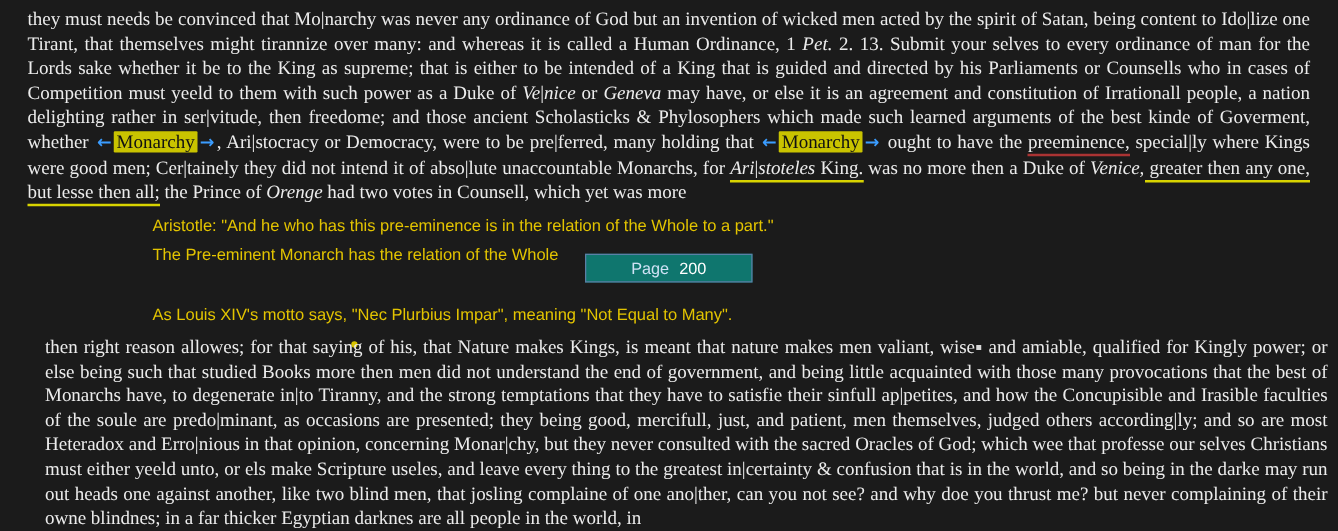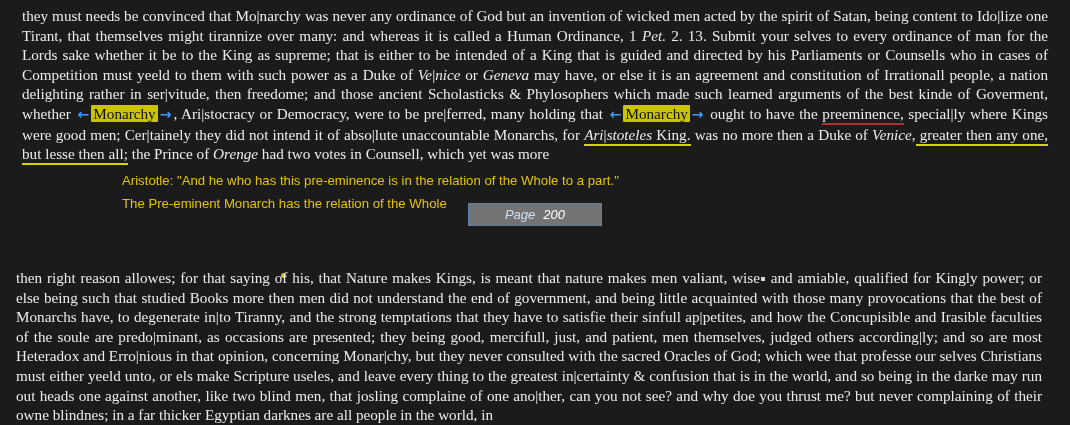--- a/index.html
+++ b/index.html
@@ -28,21 +28,21 @@
     text-align: justify;
   }
   .para-top {
     position: absolute;
     left: 22px;
     top: 6px;
     width: 1026px;
   }
   .para-bottom {
     position: absolute;
-    left: 16px;
+    left: 36px;
     top: 268px;
     width: 1026px;
   }
   i, .it { font-style: italic; }
 
   
   .hl {
     background: #c9c300;
     color: #111;
     padding: 0 2px;
@@ -77,30 +77,29 @@
   .note-2 { left: 122px; top: 195px; }
   .note-3 { left: 122px; top: 225px; }
   .note-4 { left: 122px; top: 243px; }
 
   .page-num-box {
     position: absolute;
     left: 468px;
     top: 203px;
     width: 132px;
     height: 21px;
-    background: #737373;
+    background: #0f766e;
     border: 1px solid #5b7fa6;
     display: flex;
     align-items: center;
     justify-content: center;
     gap: 8px;
     font-family: "Liberation Sans", sans-serif;
     font-size: 13px;
     color: #cfe2f5;
-    font-style: italic;
   }
   .page-num-box .num { color: #ffffff; }
   .dot-marker {
     position: absolute;
     left: 281px;
     top: 273px;
     width: 5px;
     height: 5px;
     border-radius: 50%;
     background: #d8c400;
@@ -128,20 +127,21 @@
     <span>learned arguments of the best kinde of Goverment, whether</span>
     <span class="arrow">←</span><span class="hl">Monarchy</span><span class="arrow">→</span><span>, Ari</span><span>|</span><span>stocracy or Democracy, were to be pre</span><span>|</span><span>ferred, many holding that</span>
     <span class="arrow">←</span><span class="hl">Monarchy</span><span class="arrow">→</span>
     <span>ought to have the </span><span class="ul-r">preeminence,</span><span> special</span><span>|</span><span>ly where Kings were good men; Cer</span><span>|</span><span>tainely they did not intend it of abso</span><span>|</span><span>lute unaccountable</span>
     <span>Monarchs, for </span><span class="ul-y"><i>Ari</i><span>|</span><i>stoteles</i><span> King.</span></span><span> was no more then a Duke of </span><i>Venice,</i><span class="ul-y"> greater then any one, but lesse then all;</span><span> the Prince of </span><i>Orenge</i><span> had two votes in Counsell,</span>
     <span>which yet was more</span>
   </div>
 
   <div class="note note-1">Aristotle: "And he who has this pre-eminence is in the relation of the Whole to a part."</div>
   <div class="note note-2">The Pre-eminent Monarch has the relation of the Whole</div>
+  <div class="note note-4">As Louis XIV's motto says, "Nec Plurbius Impar", meaning "Not Equal to Many".</div>
 
   <div class="page-num-box">
     <span>Page</span>
     <span class="num">200</span>
   </div>
 
   <div class="dot-marker"></div>
 
   <div class="para para-bottom">
     <span>then right reason allowes; for that saying</span><span> of his, that Nature makes Kings, is meant that nature makes men valiant, wise</span><span class="sq-marker"></span><span> and amiable, qualified for Kingly</span>

